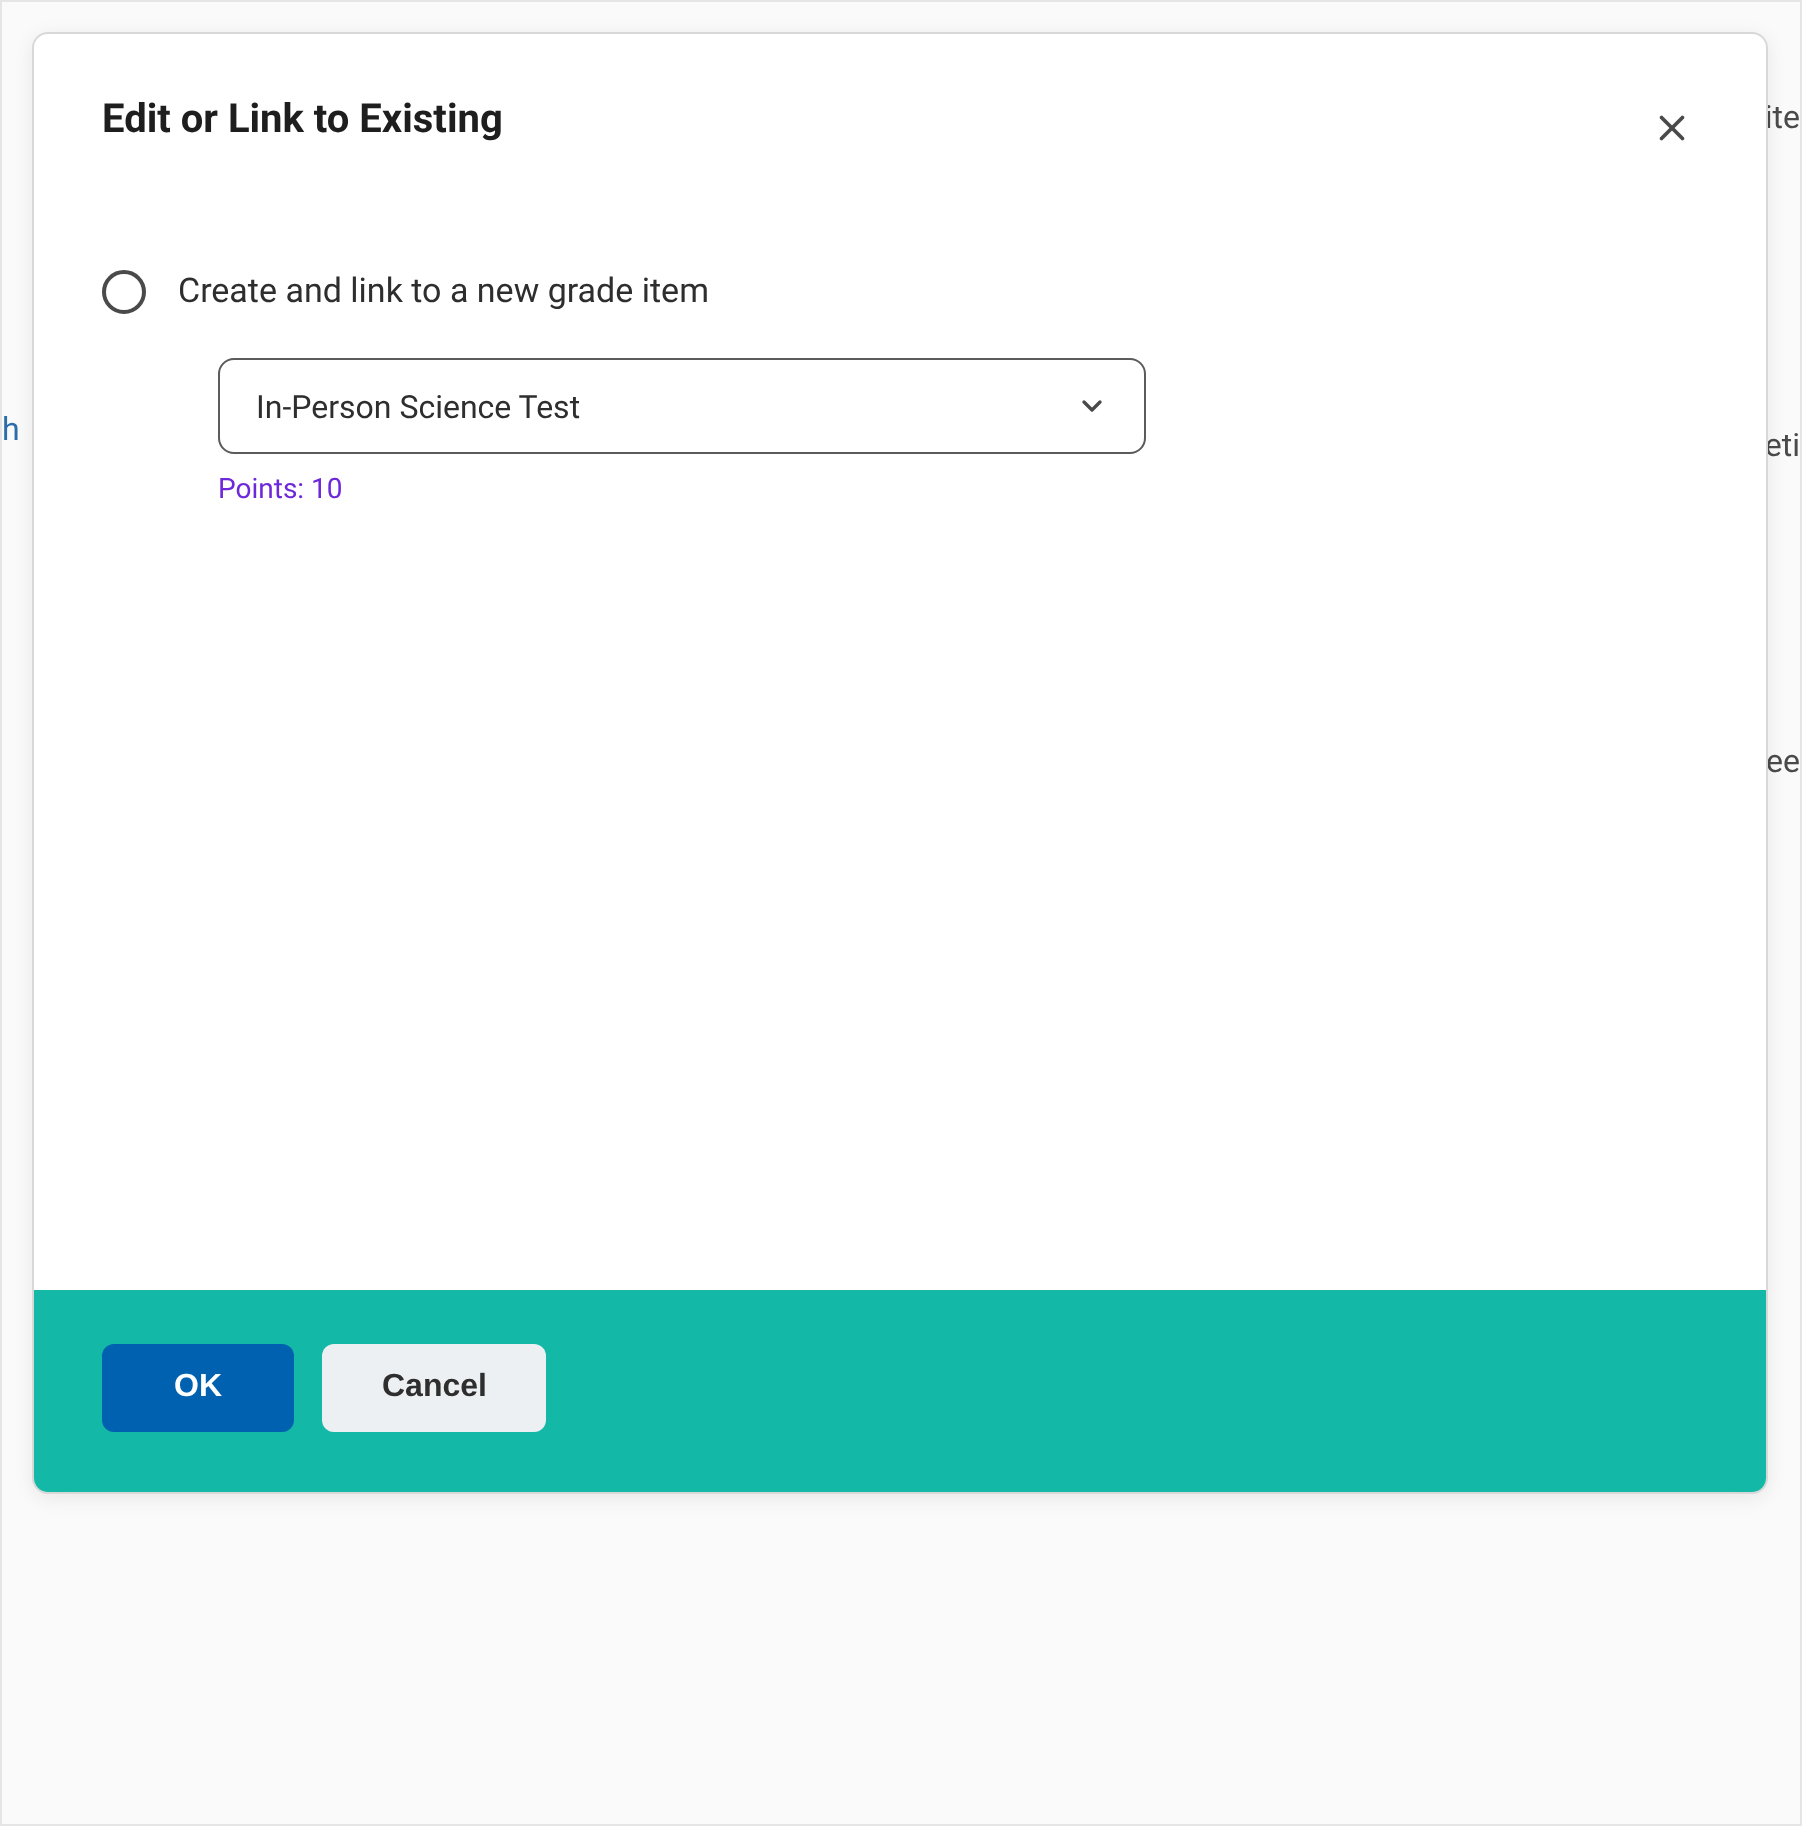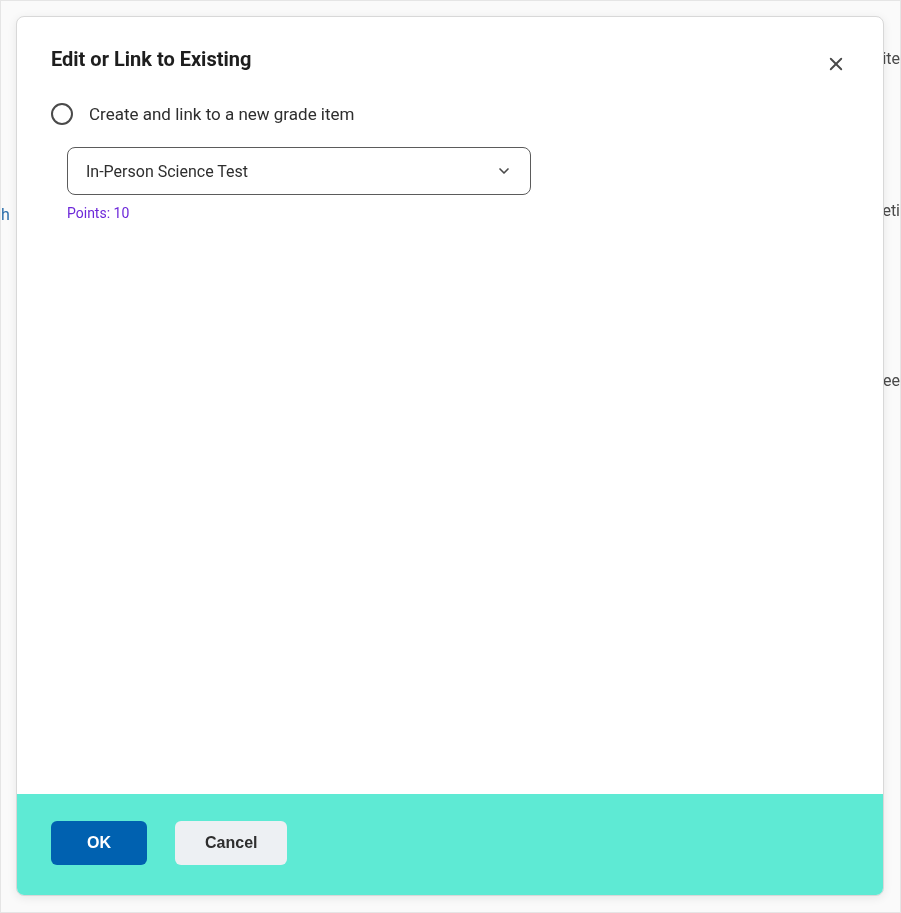--- a/index.html
+++ b/index.html
@@ -22,30 +22,30 @@
       border: 1px solid #e5e5e5;
     }
     .background-text {
       position: absolute;
       color: #4a4a4a;
       font-size: 16px;
       pointer-events: none;
       text-align: center;
     }
     .bg1 { top: 48px; right: 0; }
-    .bg2 { top: 200px; right: 0; }
+    .bg2 { top: 212px; right: 0; }
     .bg3 { top: 370px; right: 0; }
     .bg4 { top: 204px; left: 0px; color: #2c6eaa; }
 
     .dialog {
       position: absolute;
       top: 16px;
       left: 16px;
       width: 868px;
-      height: 880px;
+      height: 731px;
       background: #ffffff;
       border: 1px solid #d8d8d8;
       border-radius: 8px;
       box-shadow: 0 2px 10px rgba(0,0,0,0.08);
       display: flex;
       flex-direction: column;
       overflow: hidden;
     }
 
     .dialog-header {
@@ -93,20 +93,21 @@
       background: #f0f0f0;
       height: 17px;
       display: block;
     }
 
     .radio-row {
       display: flex;
       align-items: center;
       gap: 16px;
       margin-bottom: 22px;
+      margin-top: 32px;
     }
     .radio-outer {
       width: 22px;
       height: 22px;
       border: 2px solid #4a4a4a;
       border-radius: 50%;
       display: flex;
       align-items: center;
       justify-content: center;
       flex-shrink: 0;
@@ -123,21 +124,21 @@
     .radio-outer.selected .radio-inner {
       display: block;
     }
     .radio-label {
       font-size: 17px;
       color: #2e2e2e;
       cursor: pointer;
     }
 
     .select-wrap {
-      margin-left: 16px;
+      margin-left: 58px;
       margin-top: 4px;
     }
     .select-box {
       width: 464px;
       height: 48px;
       border: 1px solid #5b5b5b;
       border-radius: 8px;
       padding: 0 18px;
       display: flex;
       align-items: center;
@@ -159,22 +160,22 @@
     }
 
     .spacer {
       height: 460px;
     }
 
     .dialog-footer {
       padding: 26px 34px 30px 34px;
       border-top: 1px solid transparent;
       display: flex;
-      gap: 28px;
-      background: #5eead4;
+      gap: 14px;
+      background: #14b8a6;
     }
     .btn {
       height: 44px;
       padding: 0 30px;
       border-radius: 6px;
       font-size: 16px;
       font-weight: 600;
       border: none;
       cursor: pointer;
     }

